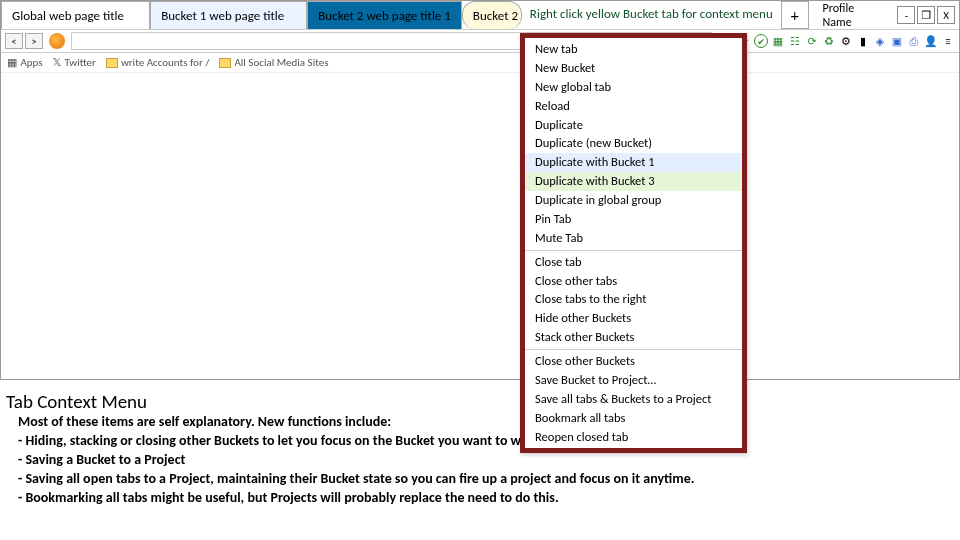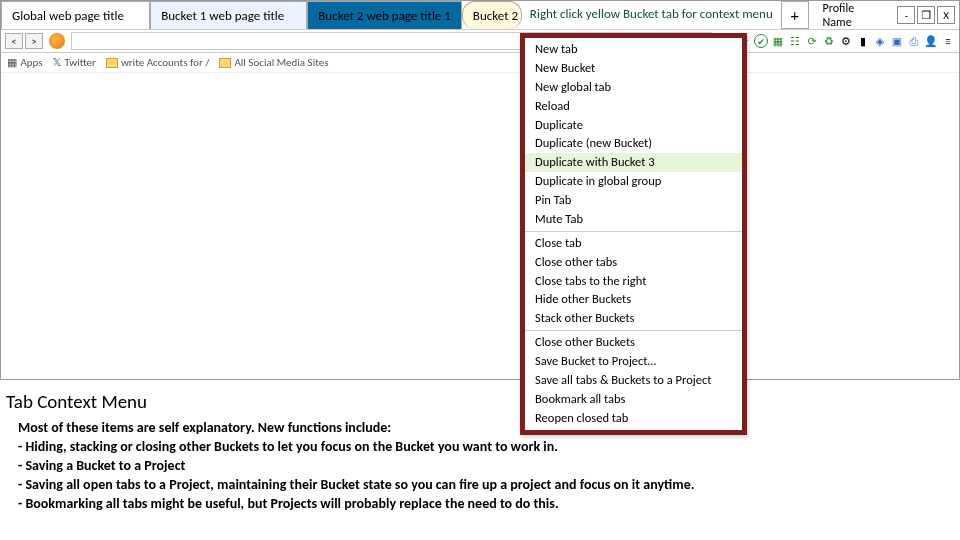--- a/index.html
+++ b/index.html
@@ -25,21 +25,21 @@
   .ic { width: 14px; height: 14px; display: flex; align-items: center; justify-content: center; font-size: 11px; }
   .bookbar { display: flex; align-items: center; height: 20px; padding: 2px 6px; gap: 10px; border-bottom: 1px solid #eee; font-size: 11px; color: #555; }
   .bk { display: flex; align-items: center; gap: 3px; }
   .fld { width: 12px; height: 10px; background: #ffd76b; border: 1px solid #caa23a; }
   .ctxmenu { position: absolute; left: 519px; top: 32px; width: 227px; background: #fff; border: 5px solid #7f1d1d; box-shadow: 1px 2px 4px rgba(0,0,0,0.2); padding: 2px 0; z-index: 10; }
   .mi { padding: 1px 10px; font-size: 12.5px; cursor: default; line-height: 1.35; }
   .mi.hlblue { background: #e3efff; }
   .mi.hlgreen { background: #e6f5d8; }
   .sep { height: 1px; background: #ccc; margin: 2px 0; }
   .doc { padding: 10px 6px 0 6px; }
-  .doc h2 { font-size: 19px; font-weight: normal; margin-bottom: 6px; }
+  .doc h2 { font-size: 19px; font-weight: normal; }
   .doc p { font-size: 14px; font-weight: bold; padding-left: 12px; line-height: 1.35; }
 </style>
 </head>
 <body>
 
 <div class="window">
 
   <div class="tabbar">
     <div class="tab global">Global web page title</div>
     <div class="tab b1">Bucket 1 web page title</div>
@@ -98,20 +98,21 @@
     </div>
   </div>
 
   <div class="ctxmenu">
     <div class="mi">New tab</div>
     <div class="mi">New Bucket</div>
     <div class="mi">New global tab</div>
     <div class="mi">Reload</div>
     <div class="mi">Duplicate</div>
     <div class="mi">Duplicate (new Bucket)</div>
+    <div class="mi hlblue">Duplicate with Bucket 1</div>
     <div class="mi hlgreen">Duplicate with Bucket 3</div>
     <div class="mi">Duplicate in global group</div>
     <div class="mi">Pin Tab</div>
     <div class="mi">Mute Tab</div>
     <div class="sep"></div>
     <div class="mi">Close tab</div>
     <div class="mi">Close other tabs</div>
     <div class="mi">Close tabs to the right</div>
     <div class="mi">Hide other Buckets</div>
     <div class="mi">Stack other Buckets</div>

